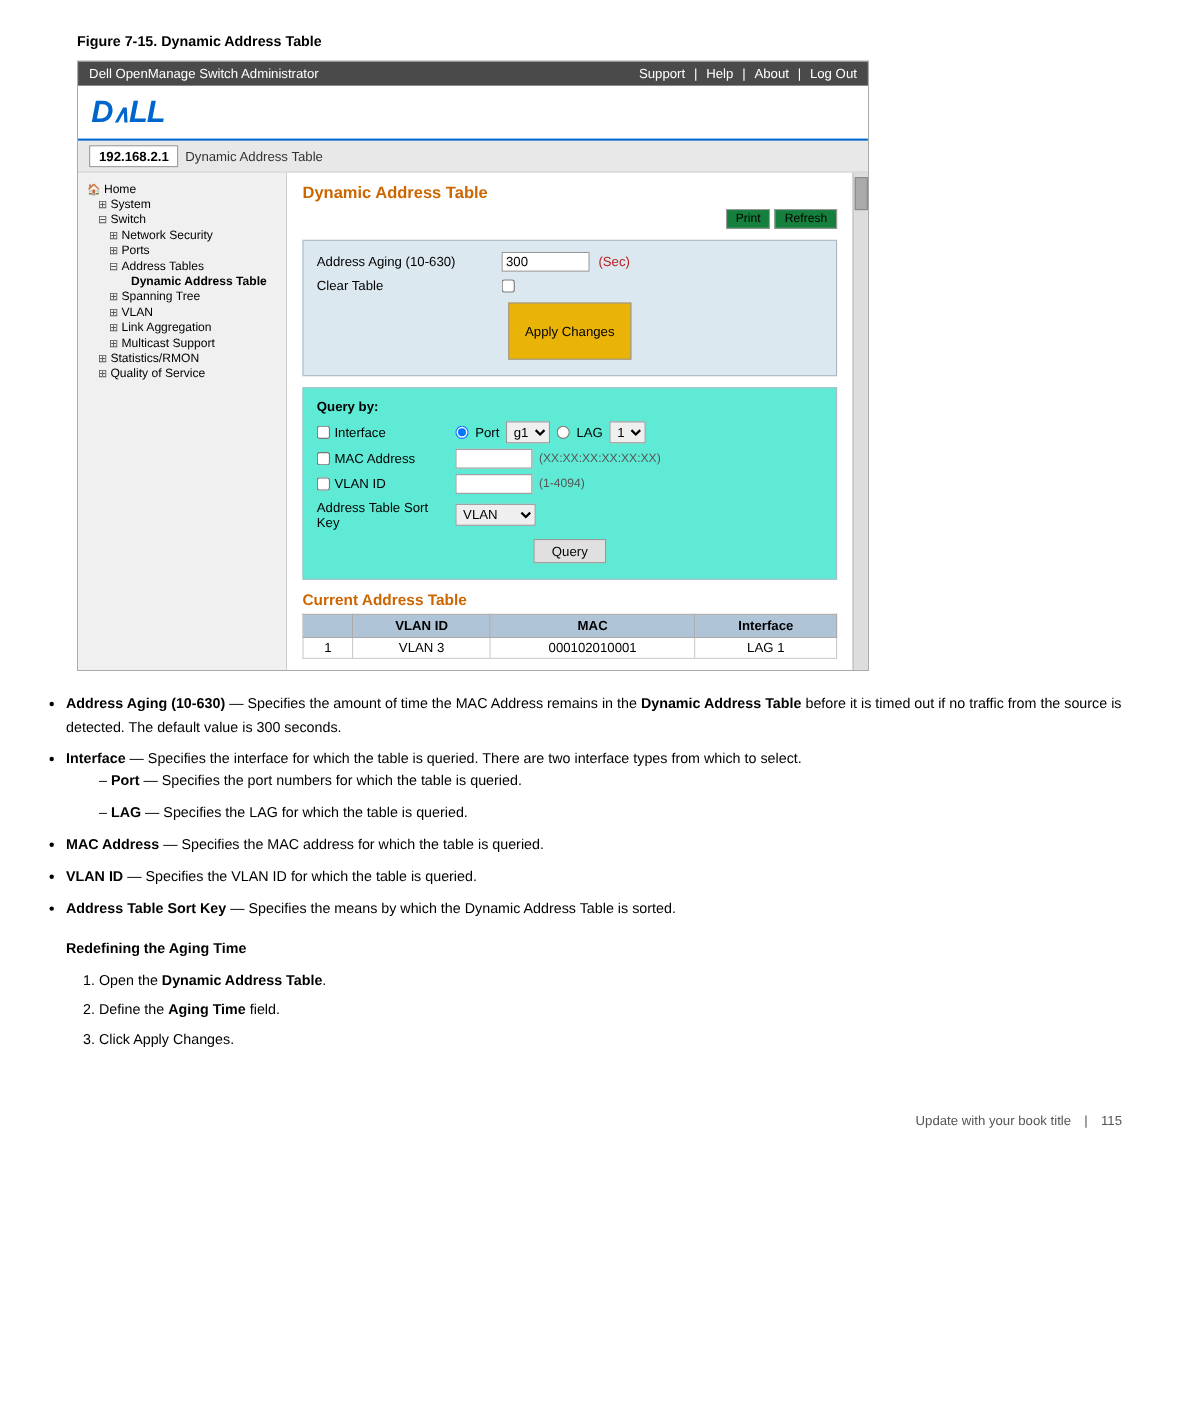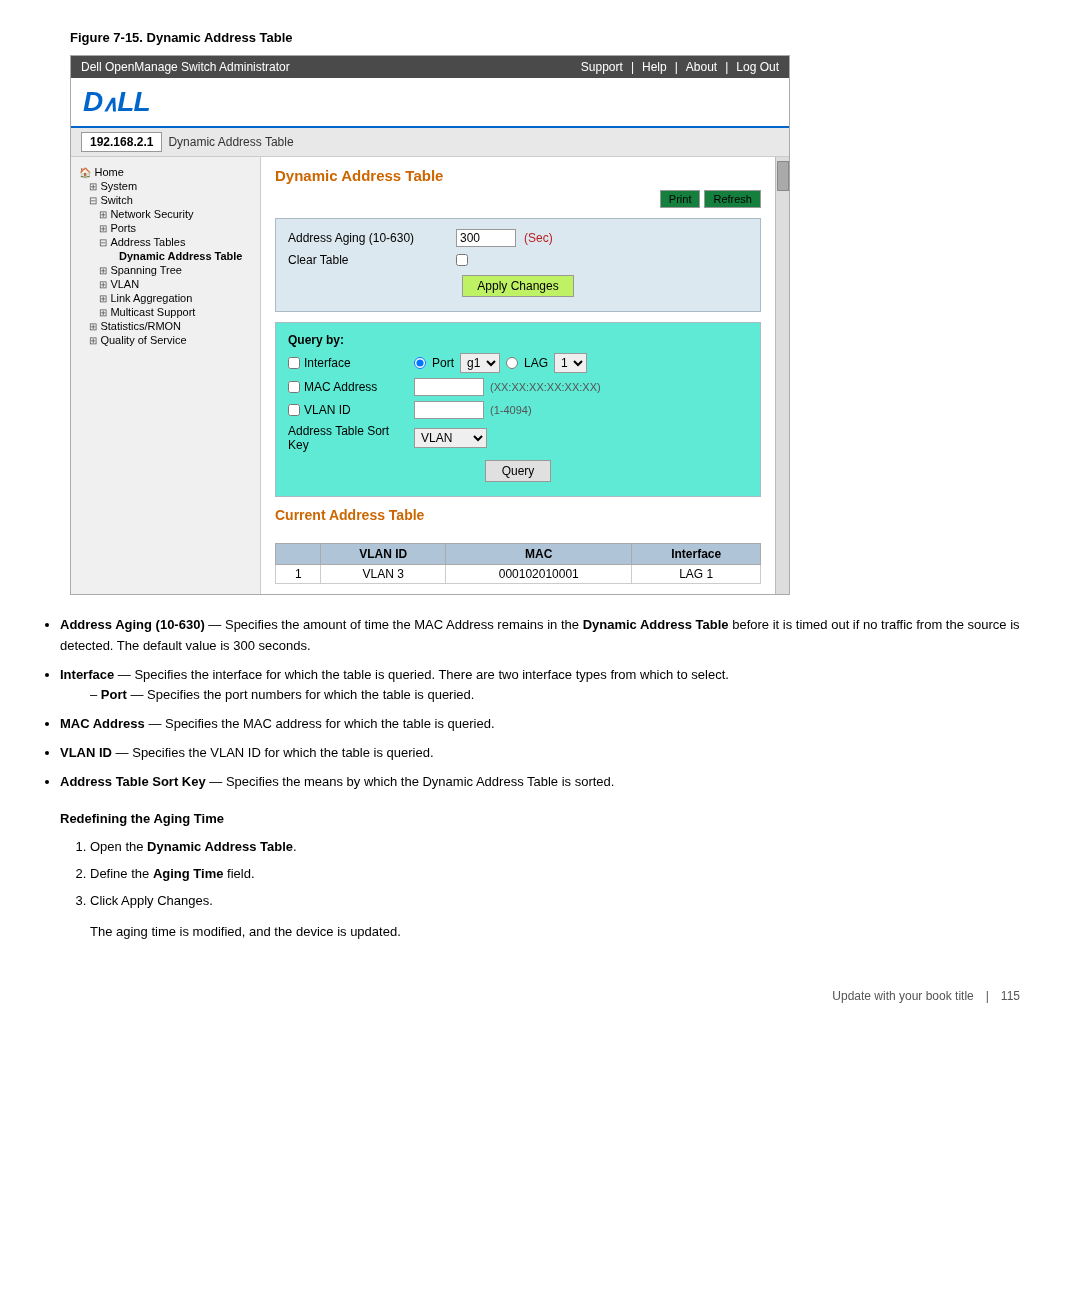--- a/index.html
+++ b/index.html
@@ -146,36 +146,36 @@
       align-items: center;
       margin-bottom: 6px;
       gap: 8px;
     }
     .form-label {
       width: 160px;
       font-size: 12px;
       flex-shrink: 0;
     }
     .form-input-small {
-      width: 60px;
+      width: 80px;
       border: 1px solid #999;
       padding: 1px 3px;
       font-size: 12px;
     }
     .form-unit { font-size: 12px; color: #b91c1c; }
 
     .apply-btn-row {
       display: flex;
       justify-content: center;
       margin: 8px 0 4px;
     }
     .btn-apply {
-      background: #bef264;
-      border: 1px solid #999;
-      padding: 3px 14px;
+      background: #eab308;
+      border: 1px solid #999;
+      padding: 18px 14px;
       font-size: 12px;
       cursor: pointer;
     }
 
     
     .query-section {
       background: #5eead4;
       border: 1px solid #aabbc8;
       padding: 10px 12px;
       margin-bottom: 10px;
@@ -231,21 +231,21 @@
       padding: 3px 16px;
       font-size: 12px;
       cursor: pointer;
     }
 
     
     .current-table-title {
       font-size: 14px;
       font-weight: bold;
       color: #cc6600;
-      margin-bottom: 20px;
+      margin-bottom: 5px;
     }
     .address-table {
       width: 100%;
       border-collapse: collapse;
       font-size: 12px;
     }
     .address-table th {
       background: #b0c4d8;
       border: 1px solid #aaa;
       padding: 3px 8px;
@@ -523,40 +523,40 @@
 
 <div class="body-text">
   <ul class="bullet-list">
     <li>
       <strong>Address Aging (10-630)</strong> — Specifies the amount of time the MAC Address remains in the <strong>Dynamic Address Table</strong> before it is timed out if no traffic from the source is detected. The default value is 300 seconds.
     </li>
     <li>
       <strong>Interface</strong> — Specifies the interface for which the table is queried. There are two interface types from which to select.
       <ul class="sub-list">
         <li><strong>Port</strong> — Specifies the port numbers for which the table is queried.</li>
+        <li><strong>LAG</strong> — Specifies the LAG for which the table is queried.</li>
       </ul>
     </li>
     <li>
       <strong>MAC Address</strong> — Specifies the MAC address for which the table is queried.
     </li>
     <li>
       <strong>VLAN ID</strong> — Specifies the VLAN ID for which the table is queried.
     </li>
     <li>
       <strong>Address Table Sort Key</strong> — Specifies the means by which the Dynamic Address Table is sorted.
     </li>
   </ul>
 
   <div class="section-heading">Redefining the Aging Time</div>
   <ol class="numbered-list">
     <li>Open the <strong>Dynamic Address Table</strong>.</li>
     <li>Define the <strong>Aging Time</strong> field.</li>
     <li>Click Apply Changes.</li>
   </ol>
-  <div class="note-text">The aging time is modified, and the device is updated.</div>
 </div>
 
 <div style="position: relative; height: 60px;">
   <div style="position: absolute; bottom: 0; right: 0; font-size: 12px; color: #555; display: flex; align-items: center; gap: 12px;">
     <span>Update with your book title</span>
     <span>|</span>
     <span>115</span>
   </div>
 </div>
 

